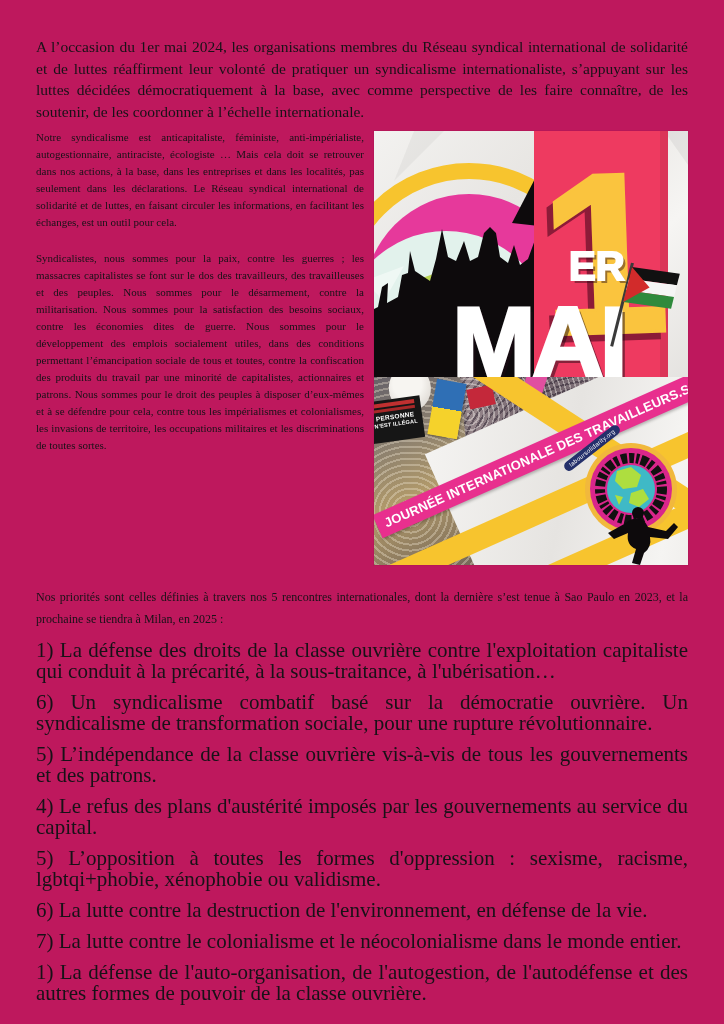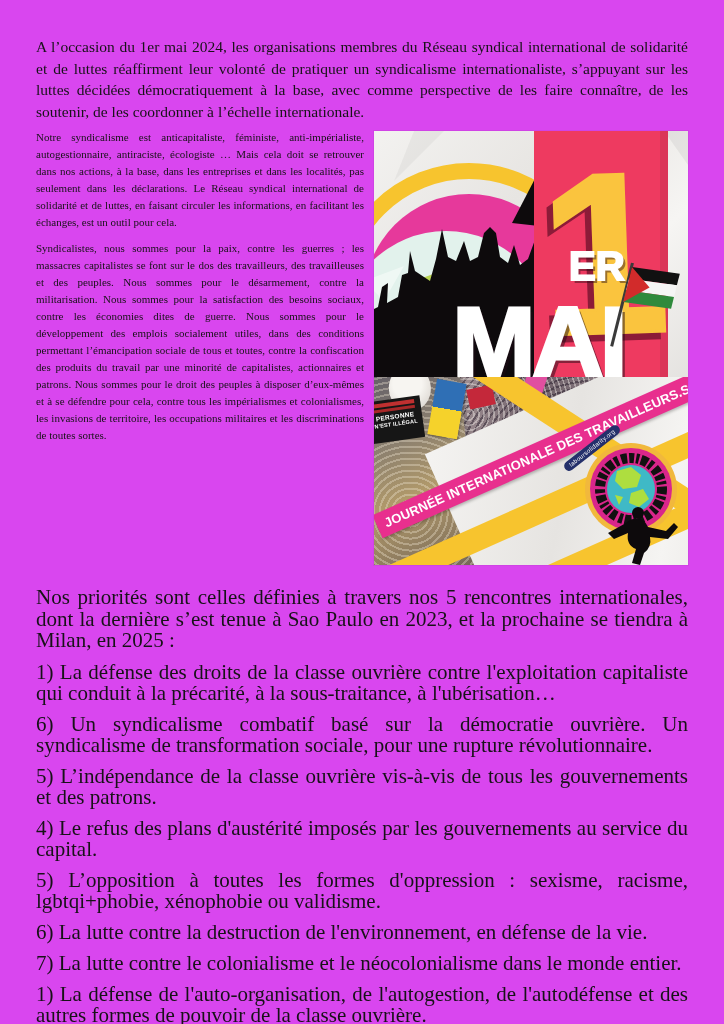--- a/index.html
+++ b/index.html
@@ -1,27 +1,27 @@
 <!DOCTYPE html>
 <html lang="fr"><head>
 <meta charset="utf-8">
 <style>
   html,body{margin:0;padding:0;}
   body{background:#888;}
   .sheet{
     position:relative;width:724px;height:1024px;margin:0 auto;
-    background:#d946ef;overflow:hidden;
+    background:#be185d;overflow:hidden;
     font-family:"Liberation Serif", serif;color:#171217;
   }
   .content{padding:36px 36px 0 36px;}
   p{margin:0;}
   .p-full{font-size:15.5px;line-height:21.5px;text-align:justify;}
   .p-side{font-size:11px;line-height:17px;text-align:justify;
           font-family:Liberation Serif, serif;}
-  .p-side + .p-side{margin-top:9px;}
+  .p-side + .p-side{margin-top:19px;}
   .gap8{margin-bottom:7px;}
 
   
   .poster{
     position:relative;float:right;width:314px;height:434px;
     margin:2px 0 10px 10px;overflow:hidden;
     background:linear-gradient(135deg,#f3f2f0 0%,#e7e5e2 28%,#f6f5f3 52%,#e2e0dd 78%,#efede9 100%);
     box-shadow:0 0 0 1px rgba(0,0,0,0.04);
   }
   .poster-svg{position:absolute;left:0;top:0;width:100%;height:246px;}
@@ -66,21 +66,21 @@
     padding:5px 8px;box-sizing:border-box;text-align:center;white-space:nowrap;
     box-shadow:0 2px 3px rgba(0,0,0,.25);}
   .logo-wrap{position:absolute;left:205px;top:60px;width:104px;height:104px;z-index:5;}
   .logo-label{position:absolute;left:184px;top:66px;z-index:6;transform:rotate(-38deg);
     background:#24306b;color:#fff;font:400 6px/8px "Liberation Sans",sans-serif;
     padding:1px 6px;border-radius:5px;letter-spacing:.3px;}
   .person-sil{position:absolute;left:230px;top:126px;z-index:5;}
 
   
   .priorities{clear:both;padding-top:12px;}
-  .priorities-intro{font-size:21px;line-height:21.5px;text-align:justify;margin-bottom:10px;}
+  .priorities-intro{font-size:12px;line-height:21.5px;text-align:justify;margin-bottom:10px;}
   ol.prio{list-style:none;margin:0;padding:0;}
   ol.prio li{font-size:21px;line-height:21px;text-align:justify;margin:0 0 10px 0;}
 </style>
 </head>
 <body>
 
 <div class="sheet">
   <div class="content">
 
     <p class="p-full gap8">A l’occasion du 1er mai 2024, les organisations membres du Réseau syndical international de solidarité et de luttes réaffirment leur volonté de pratiquer un syndicalisme internationaliste, s’appuyant sur les luttes décidées démocratiquement à la base, avec comme perspective de les faire connaître, de les soutenir, de les coordonner à l’échelle internationale.</p>

